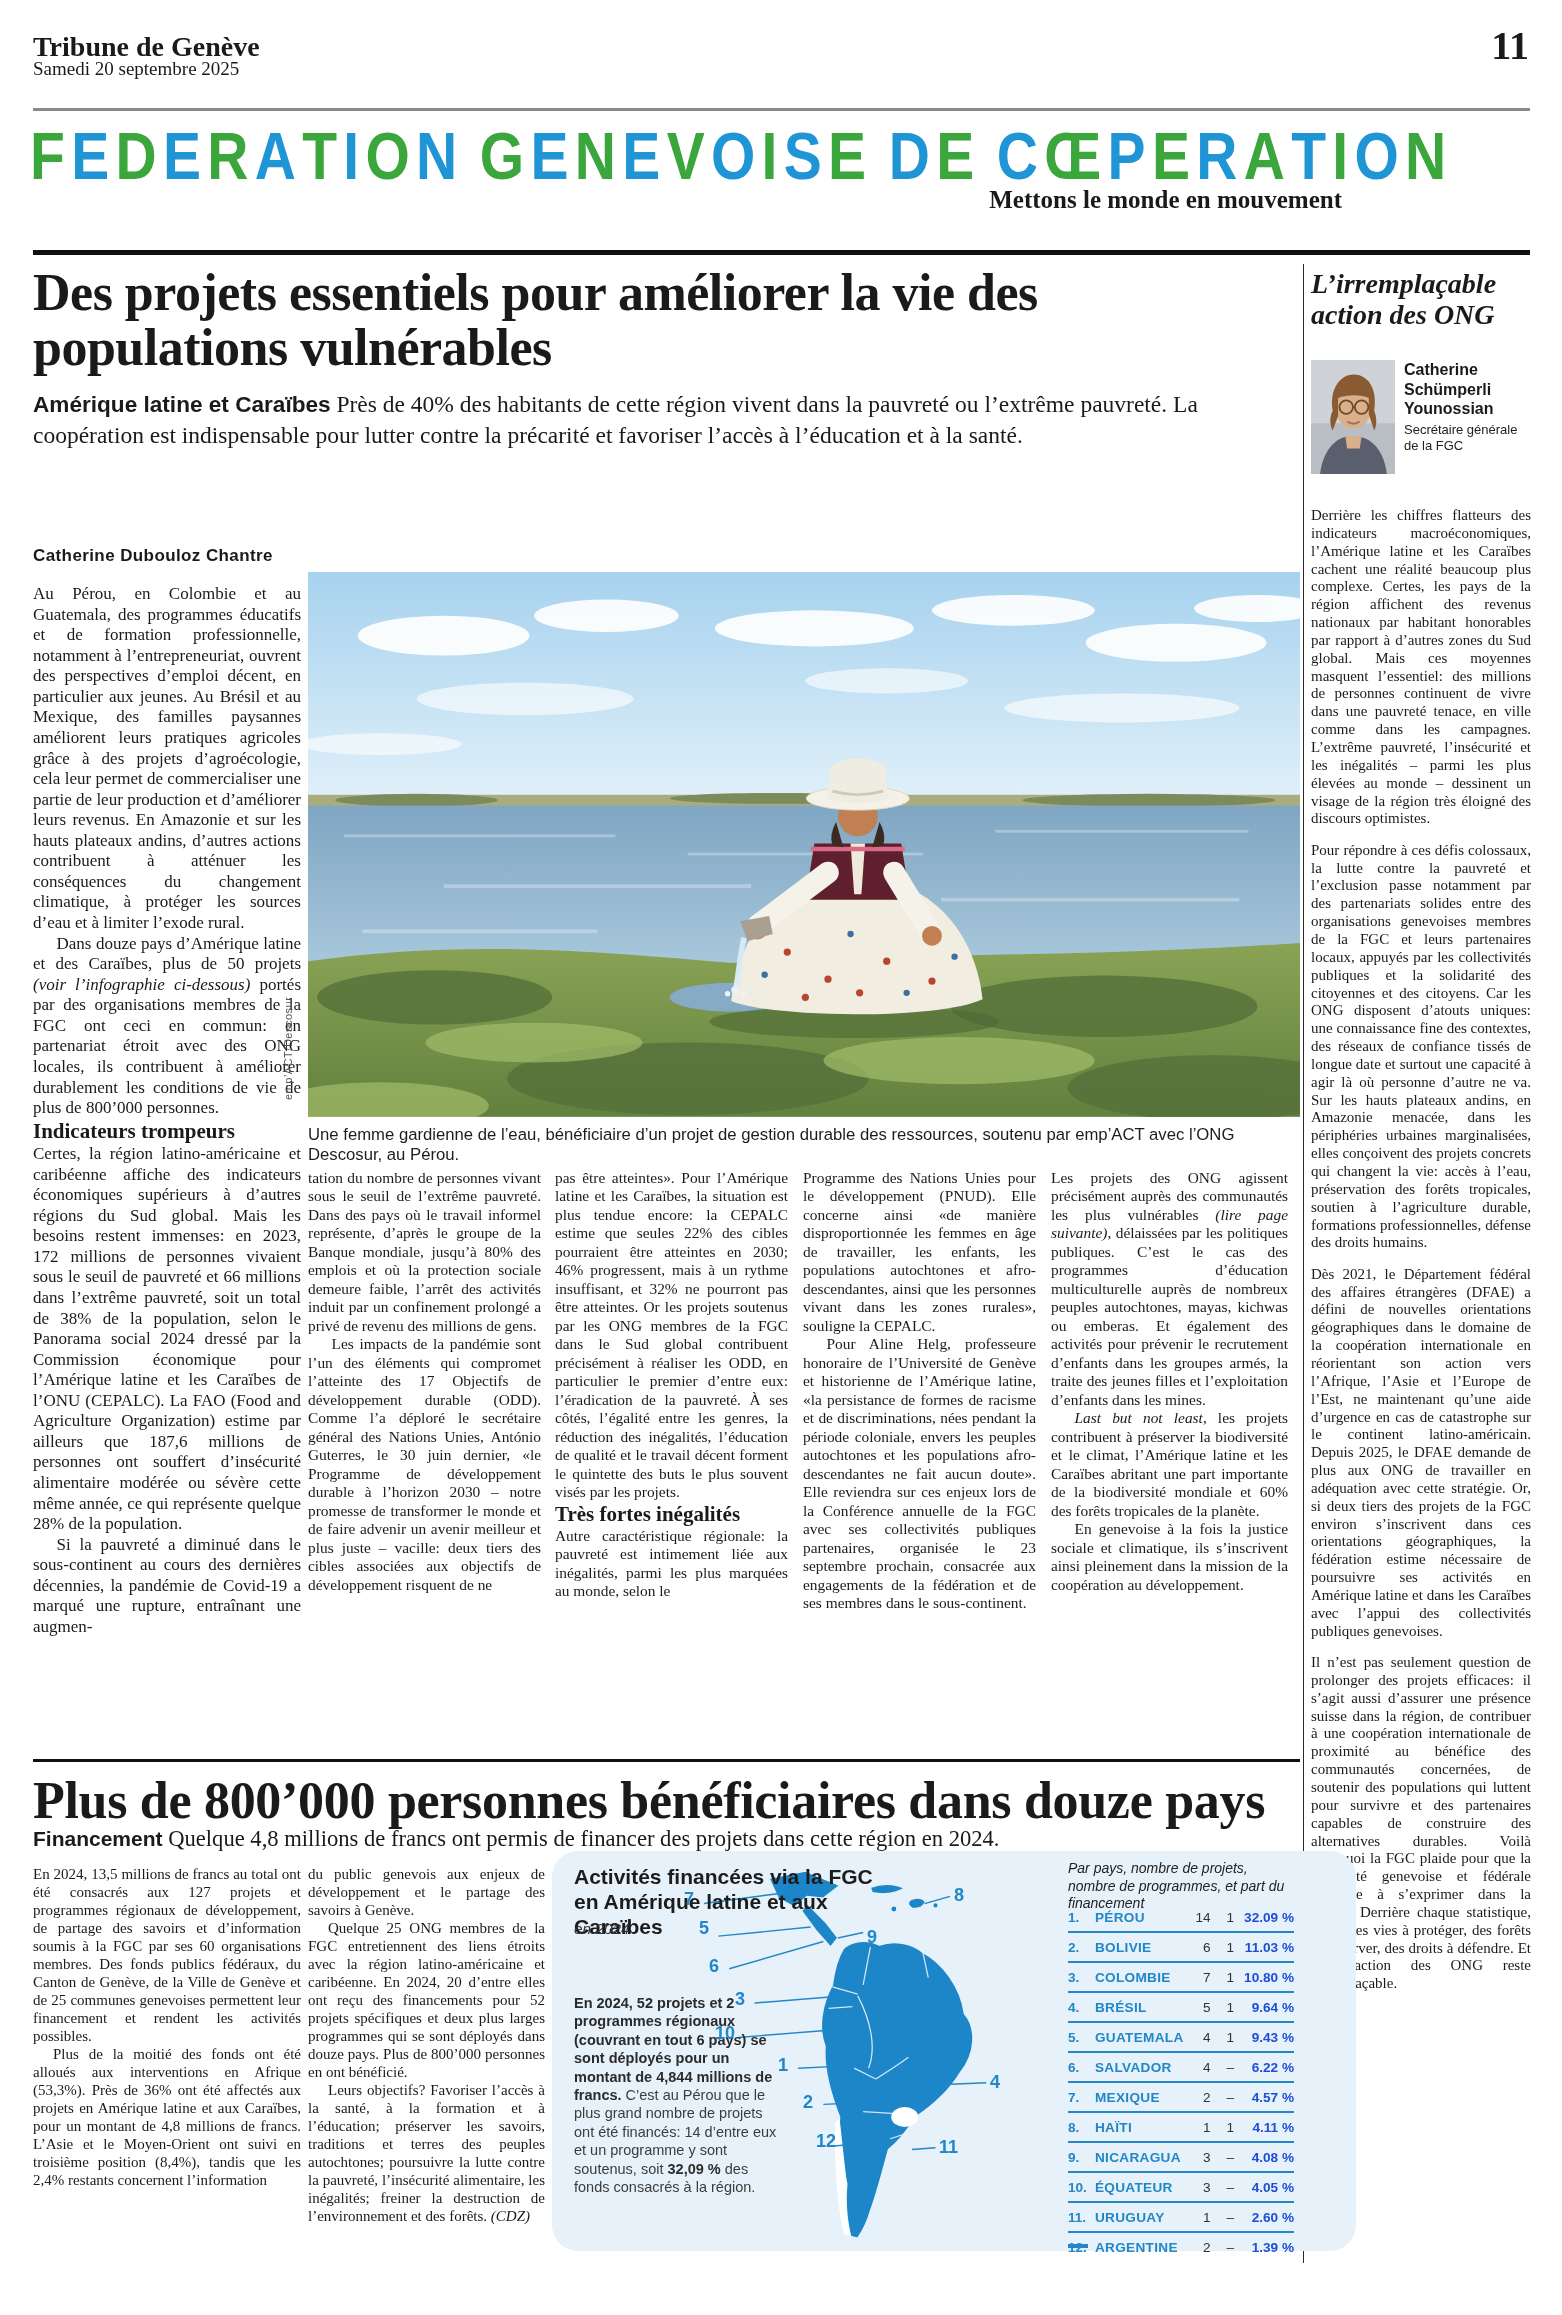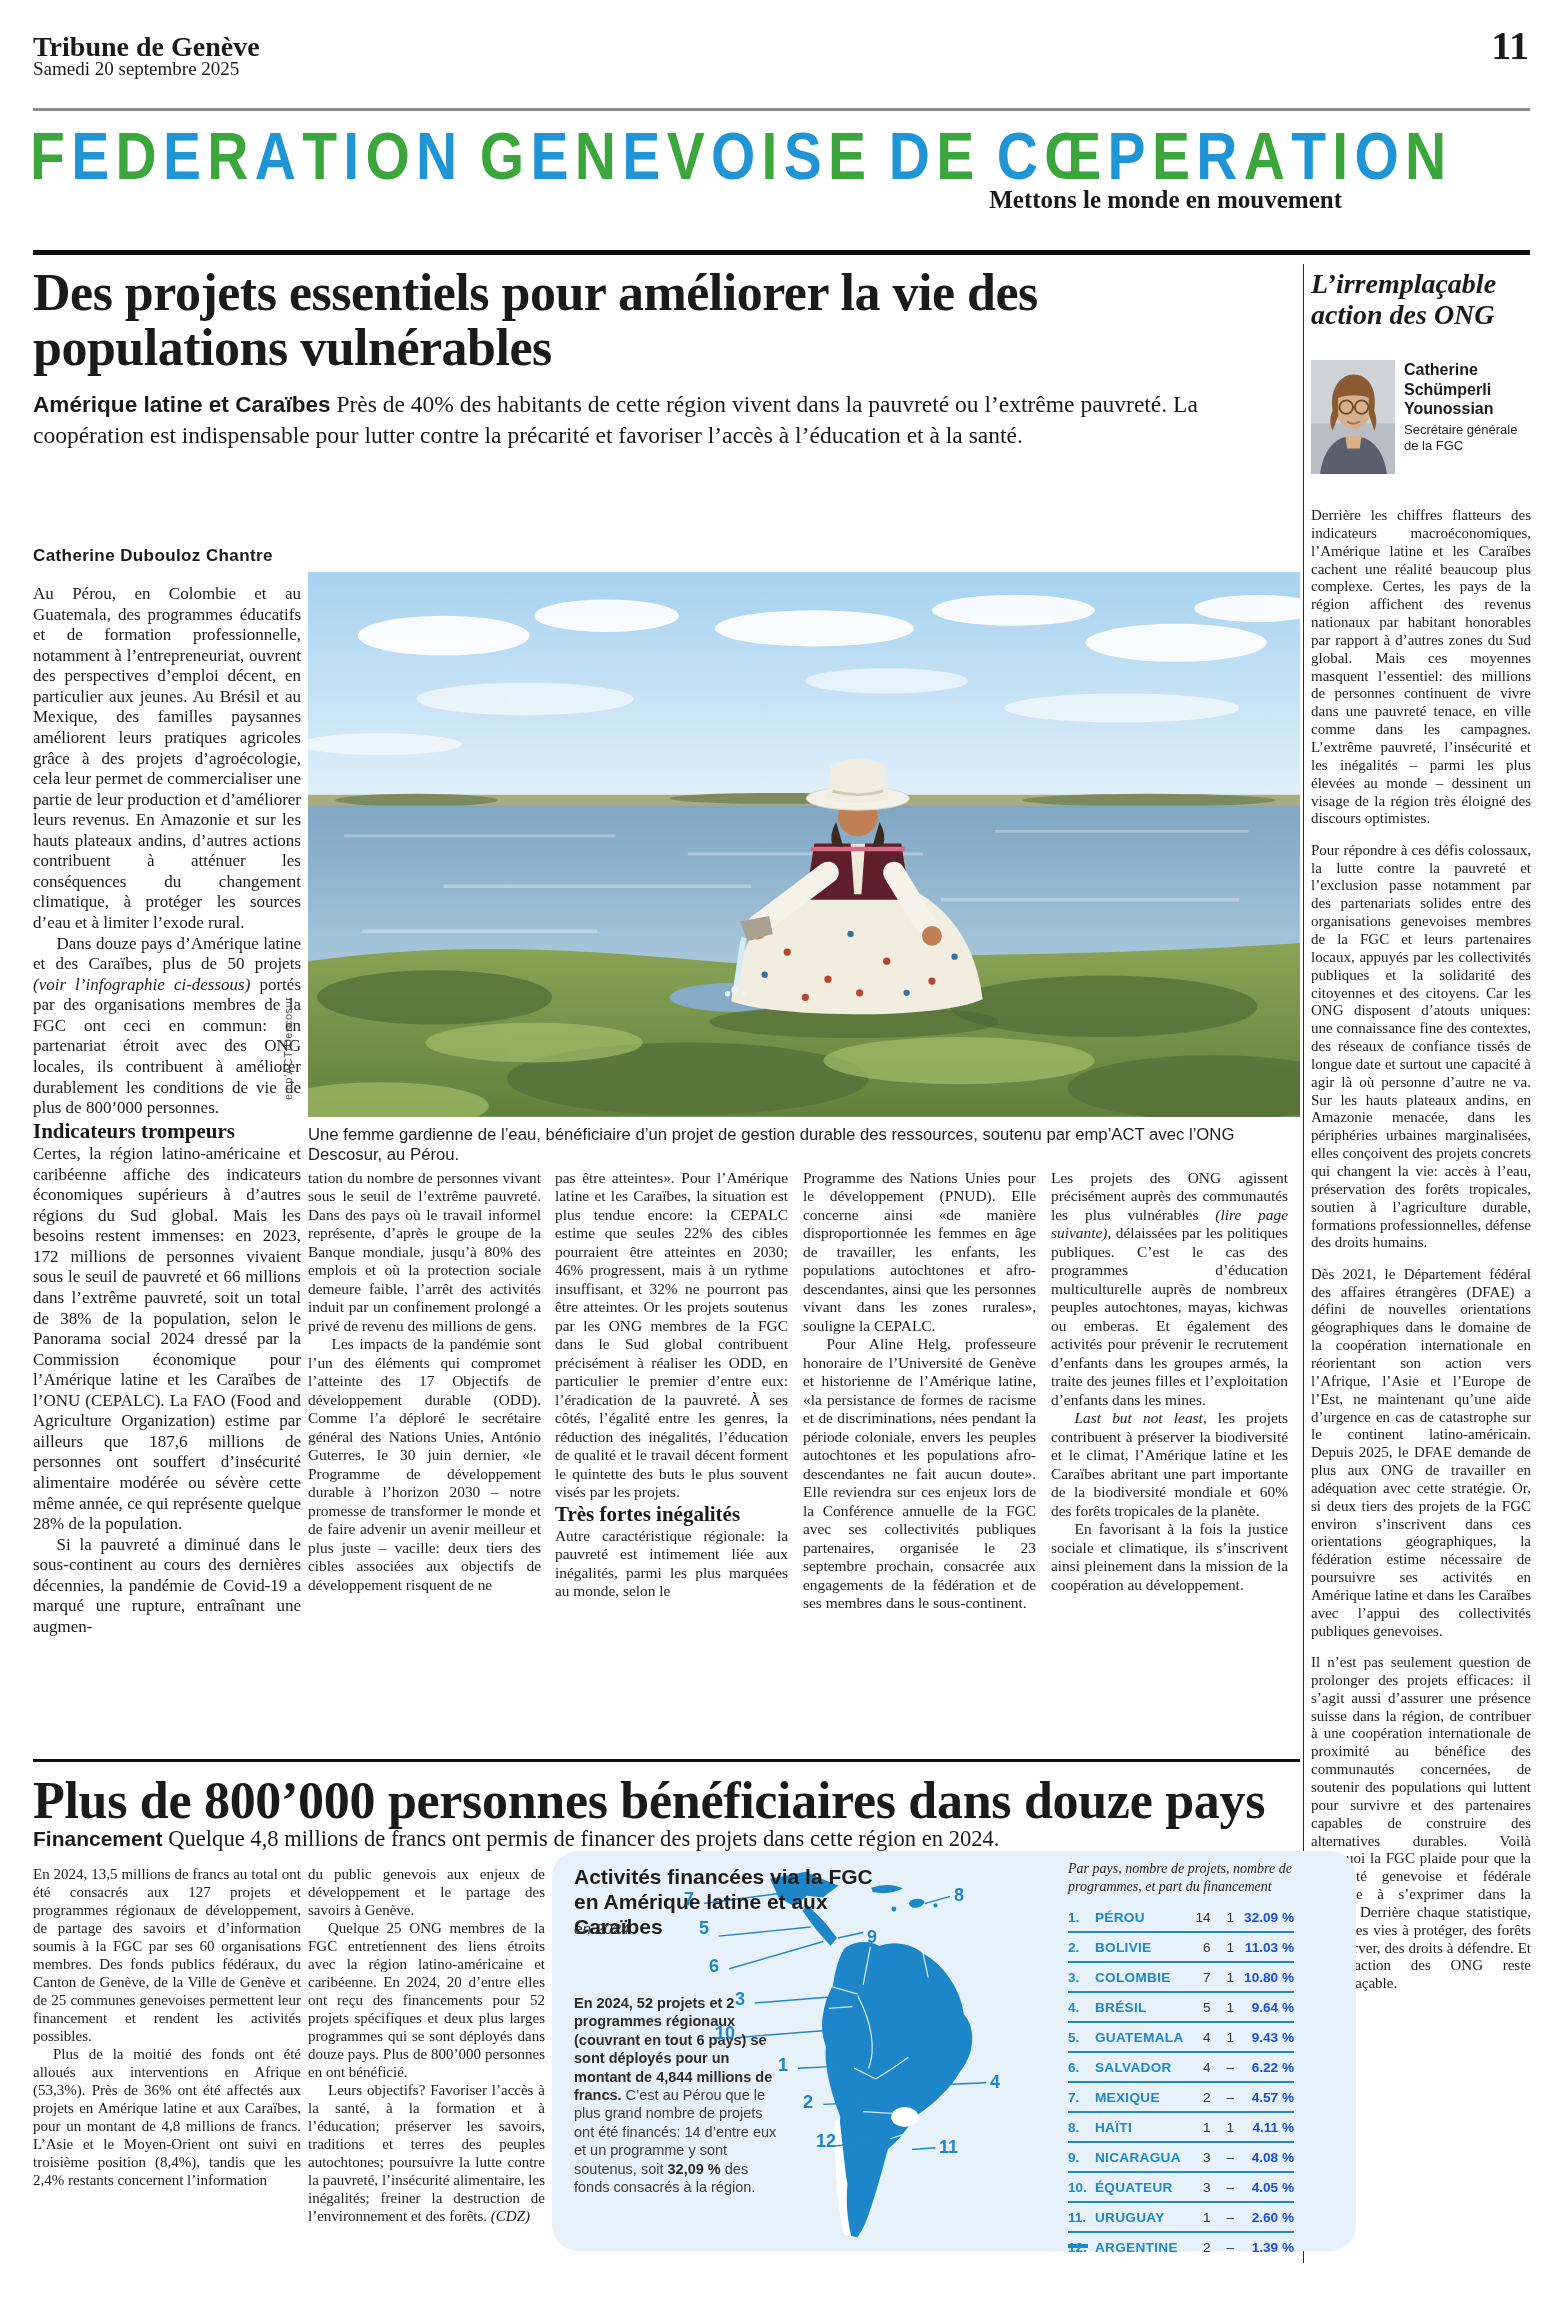--- a/index.html
+++ b/index.html
@@ -60,21 +60,21 @@
   .bcol p.ind{text-indent:20px;}
   .bcol1{left:33px;top:1865px;width:268px;height:425px;}
   .bcol2{left:308px;top:1865px;width:237px;height:425px;}
 
   
   .igbox{left:552px;top:1851px;width:804px;height:400px;background:#e6f1f9;border-radius:26px;}
   .ig-title{left:22px;top:12.7px;width:326px;font-family:"Liberation Sans",sans-serif;font-size:21px;font-weight:bold;line-height:1.2;color:#1c1c1c;}
   .ig-sub{left:22px;top:69px;font-family:"Liberation Sans",sans-serif;font-style:italic;font-size:15.4px;color:#333;}
   .ig-intro{left:22px;top:143px;width:210px;font-family:"Liberation Sans",sans-serif;font-size:14.5px;line-height:1.27;color:#3c3c3c;}
   .ig-intro b{color:#2b2b2b;}
-  .ig-note{left:516px;top:9px;width:226px;font-family:Liberation Serif, serif;font-style:italic;font-size:14px;line-height:1.25;color:#222;}
+  .ig-note{left:516px;top:9px;width:226px;font-family:Liberation Sans, sans-serif;font-style:italic;font-size:14px;line-height:1.25;color:#222;}
   .ig-table{left:516px;top:52px;width:226px;font-family:"Liberation Sans",sans-serif;}
   .irow{display:grid;grid-template-columns:27px 1fr 27px 23.5px 60px;align-items:center;
         height:28px;border-bottom:2.7px solid #2187c8;font-size:13.6px;}
   .irow .rank,.irow .country{color:#2187c8;font-weight:bold;}
   .irow .country{letter-spacing:0.3px;}
   .irow .nproj,.irow .nprog{text-align:right;color:#333;}
   .irow .pct{text-align:right;font-weight:bold;color:#1d4ed8;}
   .irow:last-child{border-bottom:none;}
   .ig-enddash{position:absolute;left:516px;top:393px;width:20px;height:3.6px;background:#2187c8;}
   .callout{position:absolute;font-family:"Liberation Sans",sans-serif;font-size:18px;font-weight:bold;color:#2187c8;}
@@ -217,21 +217,21 @@
     <p class="subhead">Très fortes inégalités</p>
     <p class="noind">Autre caractéristique régionale: la pauvreté est intimement liée aux inégalités, parmi les plus marquées au monde, selon le</p>
   </div>
   <div class="abs coltext colsm col4">
     <p class="noind">Programme des Nations Unies pour le développement (PNUD). Elle concerne ainsi «de manière disproportionnée les femmes en âge de travailler, les enfants, les populations autochtones et afro-descendantes, ainsi que les personnes vivant dans les zones rurales», souligne la CEPALC.</p>
     <p class="ind">Pour Aline Helg, professeure honoraire de l’Université de Genève et historienne de l’Amérique latine, «la persistance de formes de racisme et de discriminations, nées pendant la période coloniale, envers les peuples autochtones et les populations afro-descendantes ne fait aucun doute». Elle reviendra sur ces enjeux lors de la Conférence annuelle de la FGC avec ses collectivités publiques partenaires, organisée le 23 septembre prochain, consacrée aux engagements de la fédération et de ses membres dans le sous-continent.</p>
   </div>
   <div class="abs coltext colsm col5">
     <p class="noind"><span>Les projets des ONG agissent précisément auprès des communautés les plus vulnérables </span><em>(lire page suivante)</em><span>, délaissées par les politiques publiques. C’est le cas des programmes d’éducation multiculturelle auprès de nombreux peuples autochtones, mayas, kichwas ou emberas. Et également des activités pour prévenir le recrutement d’enfants dans les groupes armés, la traite des jeunes filles et l’exploitation d’enfants dans les mines.</span></p>
     <p class="ind"><em>Last but not least</em><span>, les projets contribuent à préserver la biodiversité et le climat, l’Amérique latine et les Caraïbes abritant une part importante de la biodiversité mondiale et 60% des forêts tropicales de la planète.</span></p>
-    <p class="ind">En favorisant à la fois la justice sociale et climatique, ils s’inscrivent ainsi pleinement dans la mission de la coopération au développement.</p>
+    <p class="ind">En genevoise à la fois la justice sociale et climatique, ils s’inscrivent ainsi pleinement dans la mission de la coopération au développement.</p>
   </div>
 
   <div class="abs sb-title">
     <span>L’irremplaçable</span><br>
     <span>action des ONG</span>
   </div>
   <div class="abs sb-photo">
     <svg width="84" height="114" viewBox="0 0 93 126">
       <rect width="93" height="126" fill="#cfd3d8"></rect>
       <rect y="70" width="93" height="56" fill="#b9bec5"></rect>

